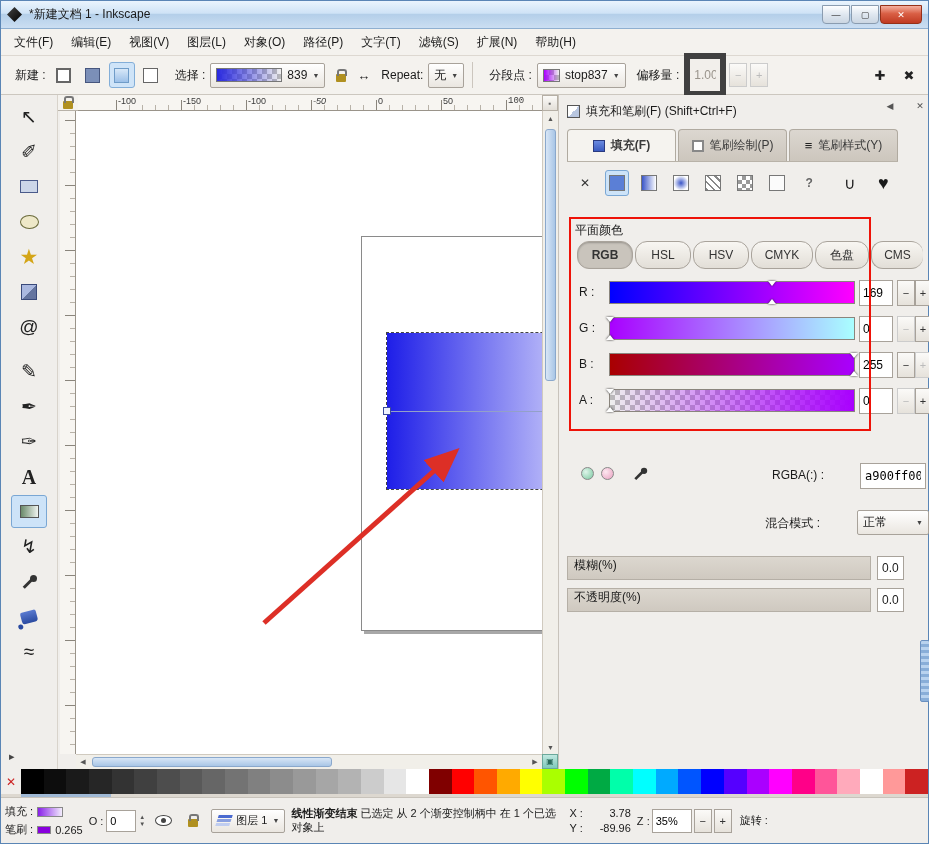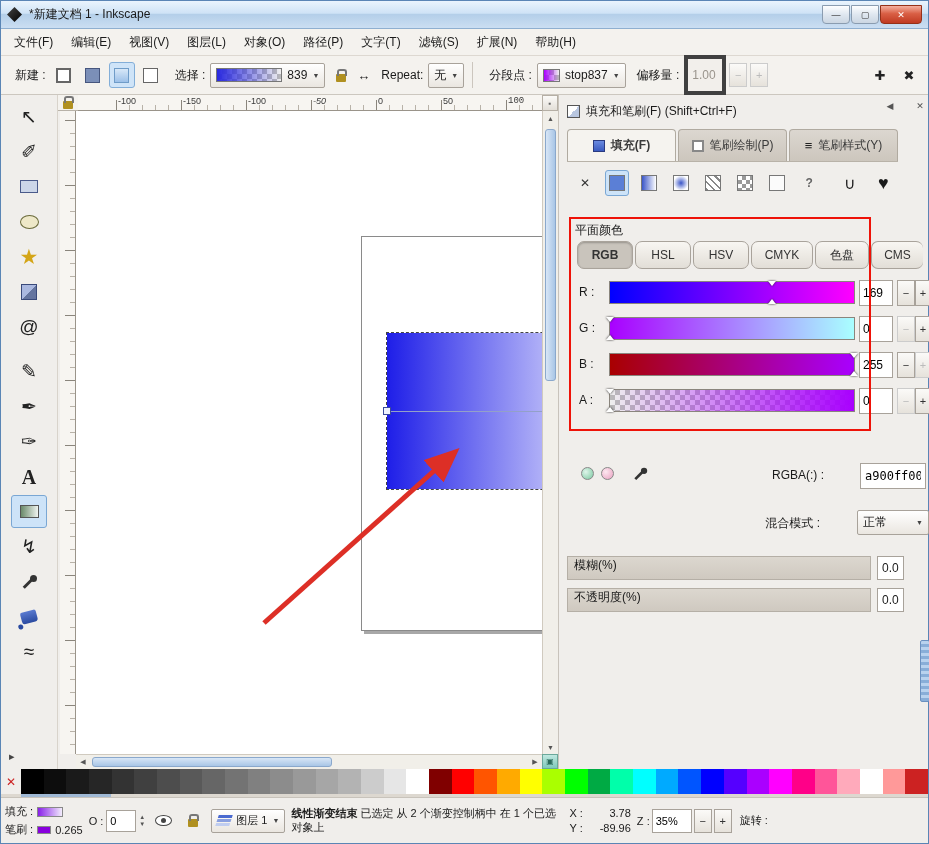--- a/index.html
+++ b/index.html
@@ -34,21 +34,21 @@
   .dropdown{height:25px;border:1px solid #a8a29a;border-radius:2px;background:linear-gradient(#fff,#eae6e0);
     display:flex;align-items:center;gap:5px;padding:0 5px;white-space:nowrap}
   .caret{font-size:7px;color:#444}
   .checker{background-image:linear-gradient(45deg,#b9b9b9 25%,transparent 25%,transparent 75%,#b9b9b9 75%),
     linear-gradient(45deg,#b9b9b9 25%,transparent 25%,transparent 75%,#b9b9b9 75%);
     background-size:10px 10px;background-position:0 0,5px 5px;background-color:#efefef}
   .grad-preview{width:66px;height:14px;border:1px solid #777;position:relative}
   .grad-preview::after{content:"";position:absolute;inset:0;background:linear-gradient(90deg,#2a2ae0,rgba(42,42,224,0))}
   .stop-swatch{width:17px;height:13px;border:1px solid #777;position:relative}
   .stop-swatch::after{content:"";position:absolute;inset:0;background:linear-gradient(90deg,#a900ff,rgba(169,0,255,0))}
-  .spinbox{height:40px;border:4px solid #404040;background:#fff;padding:16px 4px;width:42px;font-size:12px}
+  .spinbox{height:40px;border:6px solid #404040;background:#fff;padding:16px 4px;width:42px;font-size:12px}
   .spinbox:disabled,.spinbox.disabled{color:#9a948c;background:#f2efeb}
   .mini-btn{width:18px;height:24px;border:1px solid #a8a29a;background:linear-gradient(#fbfaf8,#e6e2db);
     display:flex;align-items:center;justify-content:center;font-size:11px;color:#333}
   .mini-btn.disabled{color:#bbb;border-color:#ccc}
   .sep{width:1px;height:26px;background:#ccc6be;margin:0 5px}
   .spacer{flex:1}
 
   
   .toolbox{position:absolute;left:0;top:94px;width:57px;height:674px;background:#f0eeeb;border-right:1px solid #d8d3cb;
     display:flex;flex-direction:column;align-items:center;padding-top:4px}
@@ -119,21 +119,21 @@
   .fsq.rad{background:radial-gradient(circle,#3a55c8 0%,#fff 75%)}
   .fsq.pat{background:repeating-linear-gradient(45deg,#888 0 2px,#fff 2px 5px)}
   .fsq.chk{background-image:linear-gradient(45deg,#999 25%,transparent 25%,transparent 75%,#999 75%),linear-gradient(45deg,#999 25%,transparent 25%,transparent 75%,#999 75%);background-size:8px 8px;background-position:0 0,4px 4px;background-color:#fff}
   .fsq.swt{background:#fbfbfb}
   .ft.qmark{color:#666;font-weight:bold}
   .fr{width:30px;height:26px;display:flex;align-items:center;justify-content:center;font-size:16px}
   .fr.evenodd{font-size:18px}
   .flatlabel{position:absolute;left:16px;top:127px;font-weight:normal}
   .annot-box{position:absolute;left:10px;top:122px;width:302px;height:214px;border:2px solid #ee1208;pointer-events:none;z-index:5}
   .ctabs{position:absolute;left:18px;top:146px;right:0;height:28px;display:flex;gap:2px}
-  .ctab{flex:0 0 56px;display:flex;align-items:center;justify-content:center;border:1px solid #a9a39b;border-radius:7px;
+  .ctab{flex:0 0 56px;display:flex;align-items:center;justify-content:center;border:1px solid #a9a39b;border-radius:12px;
     background:linear-gradient(#f8f6f2,#e2ded7);color:#333}
   .ctab:nth-child(4){flex-basis:62px}
   .ctab:nth-child(5){flex-basis:54px}
   .ctab:last-child{margin-left:auto;flex-basis:52px;border-right:none}
   .ctab.active{background:#c9c4bc;box-shadow:inset 0 1px 2px rgba(0,0,0,.25);font-weight:bold}
   .sliders{position:absolute;left:0;top:182px;right:0}
   .srow{position:relative;height:36px}
   .slbl{position:absolute;left:20px;top:8px}
   .strack{position:absolute;left:50px;top:4px;width:246px;height:23px;border:1px solid #8a857d}
   .strack-r{background:linear-gradient(90deg,rgb(0,0,255),rgb(255,0,255))}

